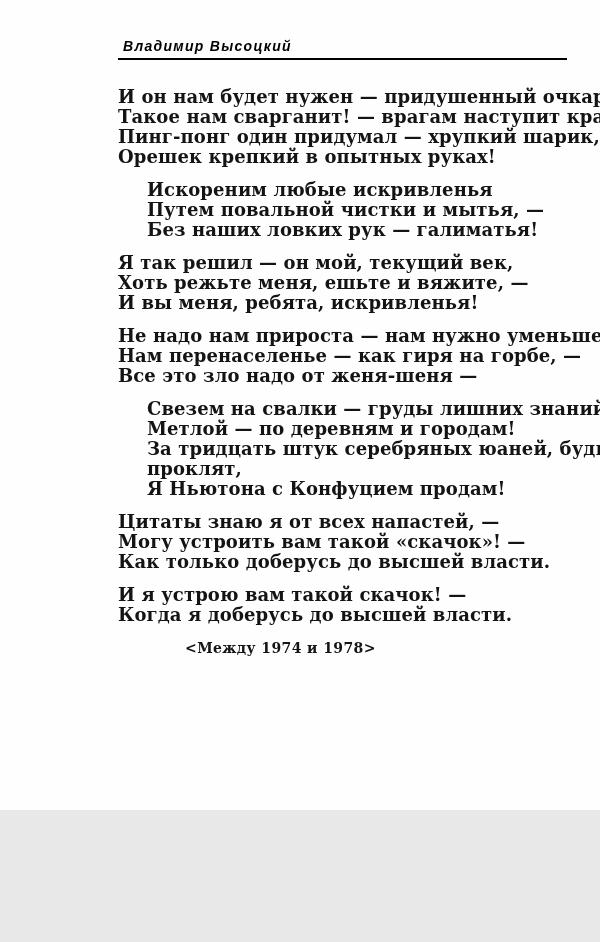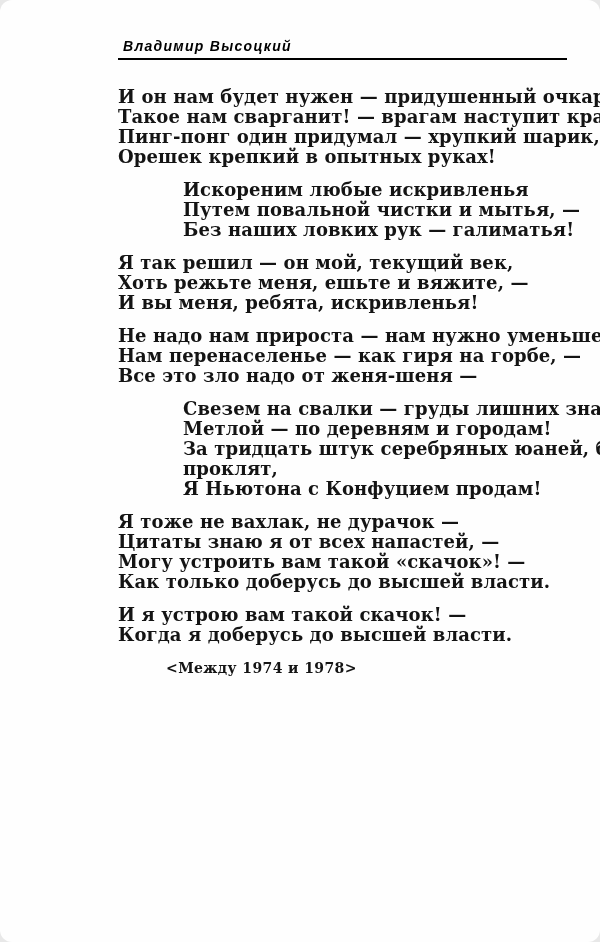--- a/index.html
+++ b/index.html
@@ -1,25 +1,24 @@
 <!DOCTYPE html>
 <html><head>
 <meta charset="utf-8">
 <style>
   html, body { margin: 0; padding: 0; background: #e8e8e8; }
   .page {
     position: relative;
     width: 600px;
-    height: 942px;
+    height: 810px;
     margin: 0 auto;
     background: #fefefe;
     color: #141414;
     font-family: "DejaVu Serif", serif;
     overflow: hidden;
-    border-radius: 12px;
   }
   .running-header {
     position: absolute;
     left: 123px;
     top: 38px;
     font-family: "Liberation Sans", sans-serif;
     font-weight: bold;
     font-style: italic;
     font-size: 14px;
     letter-spacing: 1.3px;
@@ -39,25 +38,25 @@
     left: 118px;
     top: 87px;
     width: 460px;
     font-weight: bold;
     font-size: 18px;
     line-height: 20px;
     letter-spacing: 0.1px;
   }
   .stanza { margin: 0 0 13px 0; }
   .ind-0 { margin-left: 0; }
-  .ind-1 { margin-left: 65px; }
+  .ind-1 { margin-left: 29px; }
   .ind-2 { }
   .poem-line { white-space: nowrap; }
   .date-note {
-    margin-left: 48px;
+    margin-left: 67px;
     margin-top: 12px;
     font-weight: bold;
     font-size: 14px;
     letter-spacing: 0.4px;
     white-space: nowrap;
   }
 </style>
 </head>
 <body>
 
@@ -96,21 +95,20 @@
 
     <div class="stanza ind-1">
       <div class="poem-line">Свезем на свалки — груды лишних знаний,</div>
       <div class="poem-line">Метлой — по деревням и городам!</div>
       <div class="poem-line">За тридцать штук серебряных юаней, будь я</div>
       <div class="poem-line">проклят,</div>
       <div class="poem-line">Я Ньютона с Конфуцием продам!</div>
     </div>
 
     <div class="stanza ind-2">
-      <div class="poem-line">Я тоже не вахлак, не дурачок —</div>
       <div class="poem-line">Цитаты знаю я от всех напастей, —</div>
       <div class="poem-line">Могу устроить вам такой «скачок»! —</div>
       <div class="poem-line">Как только доберусь до высшей власти.</div>
     </div>
 
     <div class="stanza ind-2">
       <div class="poem-line">И я устрою вам такой скачок! —</div>
       <div class="poem-line">Когда я доберусь до высшей власти.</div>
     </div>
 

